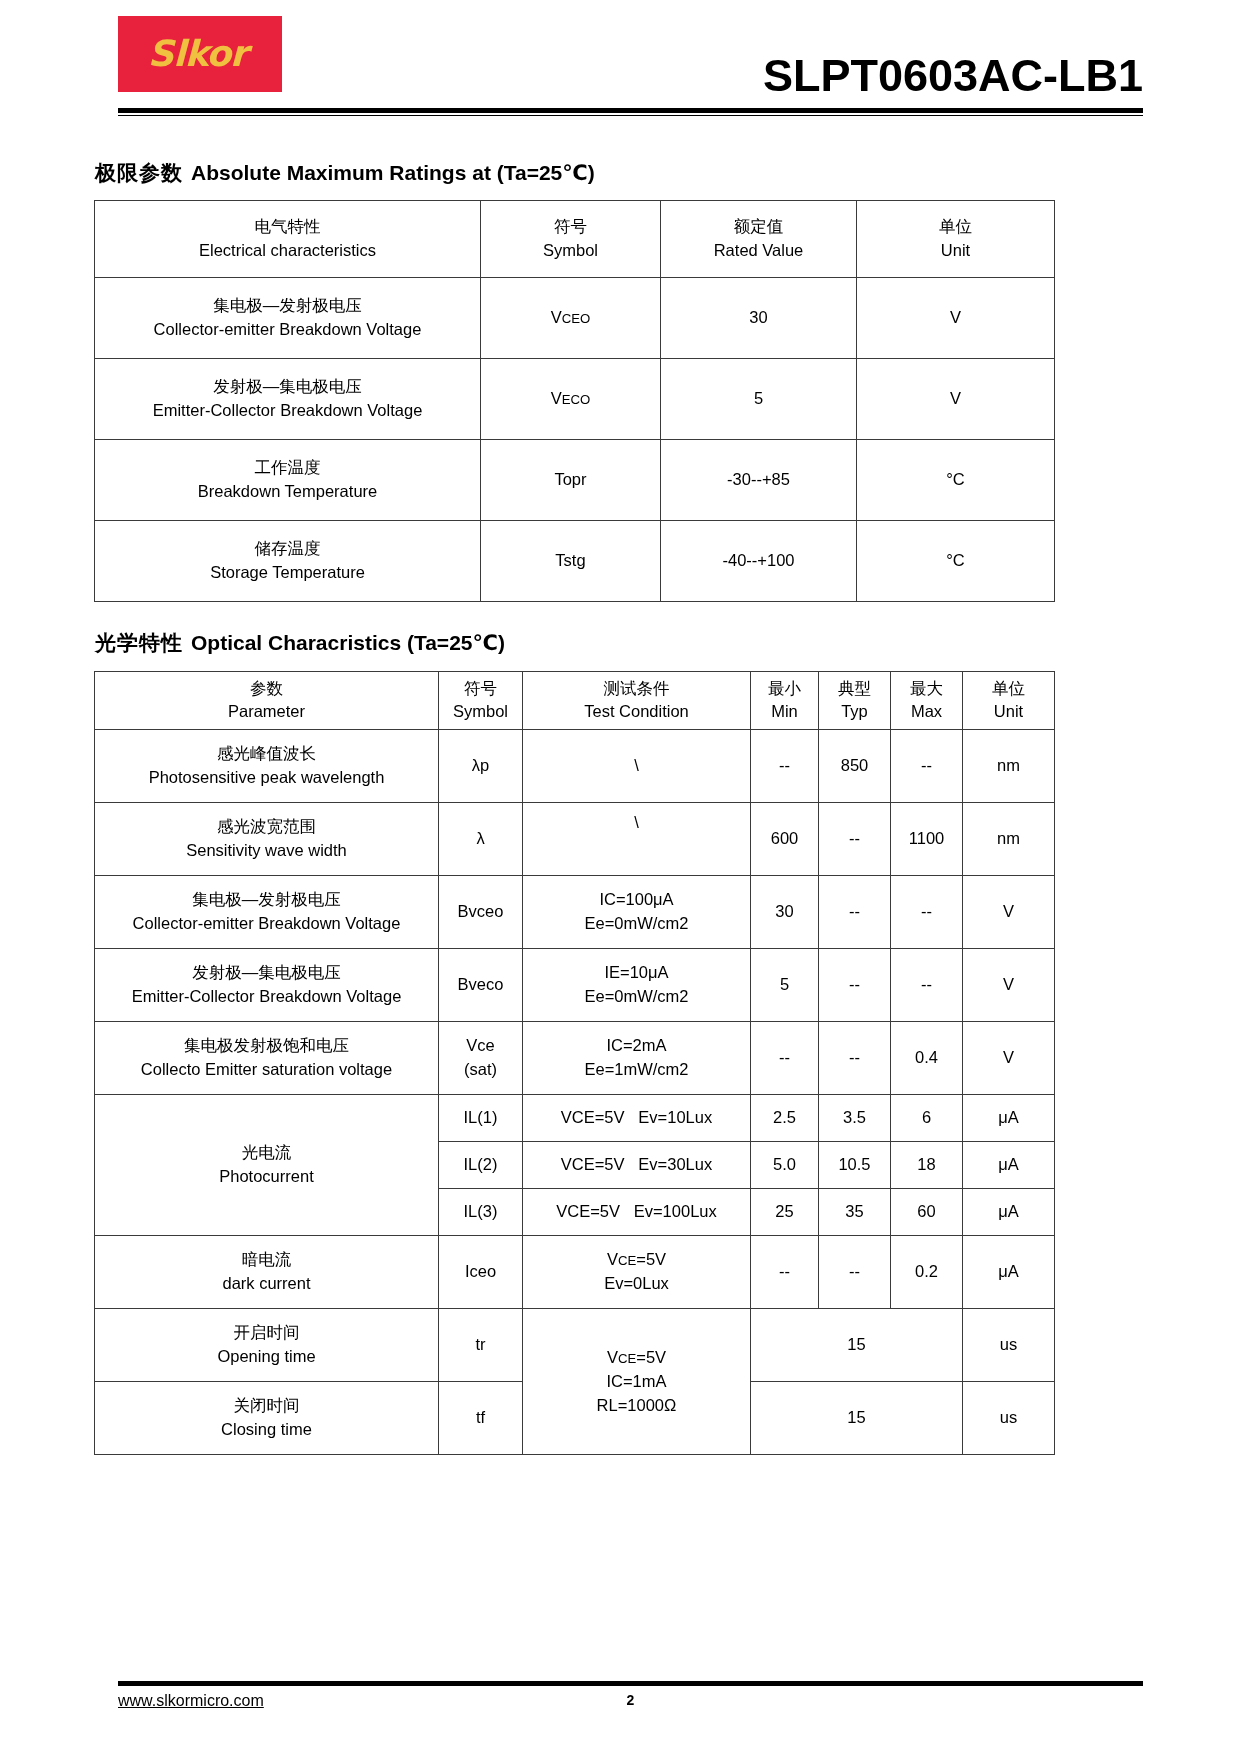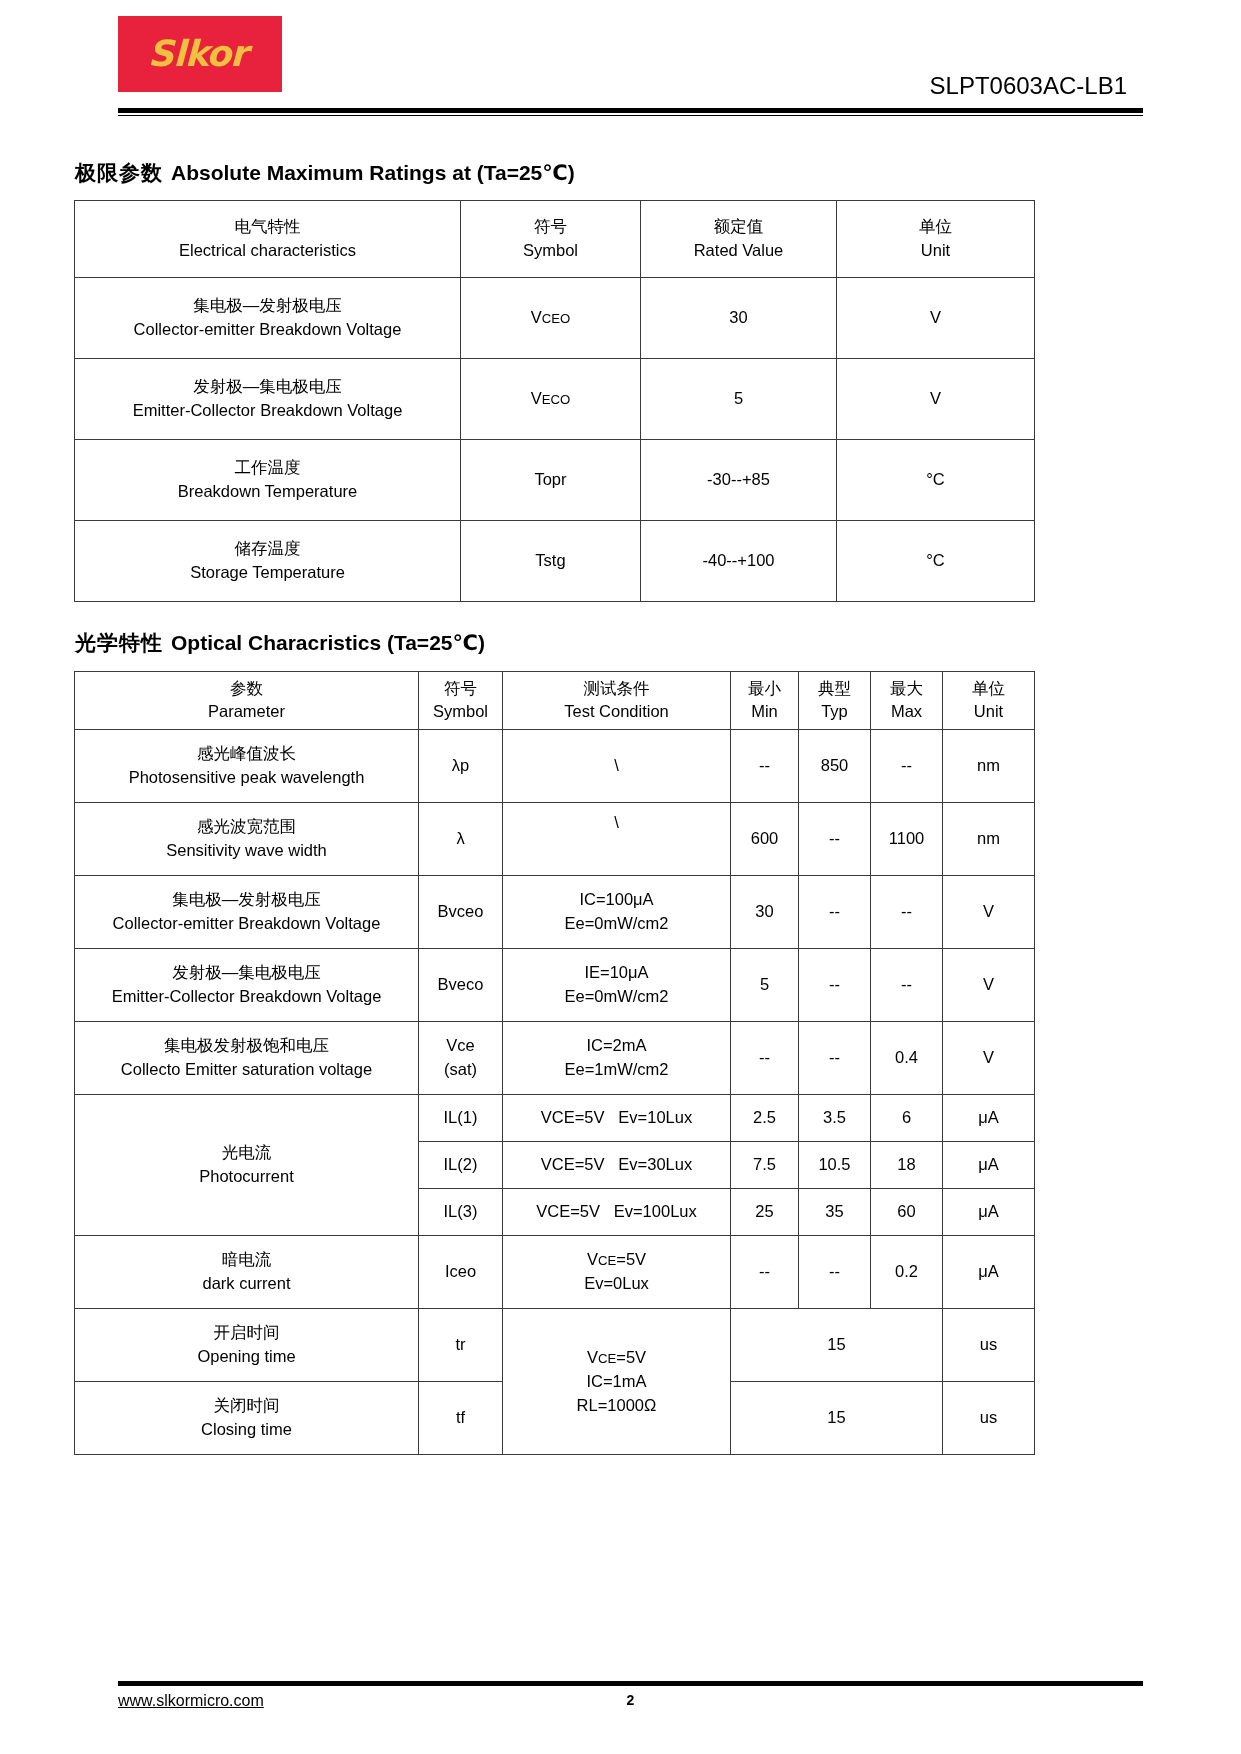--- a/index.html
+++ b/index.html
@@ -41,42 +41,42 @@
     font-style:italic;
     font-weight:bold;
     font-size:36px;
     letter-spacing:-1px;
     color:#F0C040;
     line-height:1;
     transform:skewX(-4deg);
   }
   .part-number{
     position:absolute;
-    right:16px;
+    right:0;
     bottom:10px;
-    font-size:24px;
-    font-weight:normal;
+    font-size:45px;
+    font-weight:bold;
     letter-spacing:0px;
     line-height:1;
     white-space:nowrap;
   }
   .header-rule{
     margin:0 98px 0 118px;
     border-top:5px solid #000;
     height:0;
   }
   .header-rule-thin{
     margin:2px 98px 0 118px;
     border-top:1px solid #000;
     height:0;
   }
 
   
   .content{
-    margin:0 98px 0 44px;
+    margin:0 98px 0 64px;
     padding-top:44px;
     padding-left:30px;
   }
   .section-title{
     font-size:21px;
     font-weight:bold;
     margin:0 0 14px 1px;
     line-height:1.25;
     white-space:nowrap;
   }
@@ -364,21 +364,21 @@
           <td style="height:36px">IL(1)</td>
           <td style="white-space:pre">VCE=5V   Ev=10Lux</td>
           <td>2.5</td>
           <td>3.5</td>
           <td>6</td>
           <td>μA</td>
         </tr>
         <tr>
           <td style="height:36px">IL(2)</td>
           <td style="white-space:pre">VCE=5V   Ev=30Lux</td>
-          <td>7.5</td>
+          <td>5.0</td>
           <td>10.5</td>
           <td>18</td>
           <td>μA</td>
         </tr>
         <tr>
           <td style="height:36px">IL(3)</td>
           <td style="white-space:pre">VCE=5V   Ev=100Lux</td>
           <td>25</td>
           <td>35</td>
           <td>60</td>

